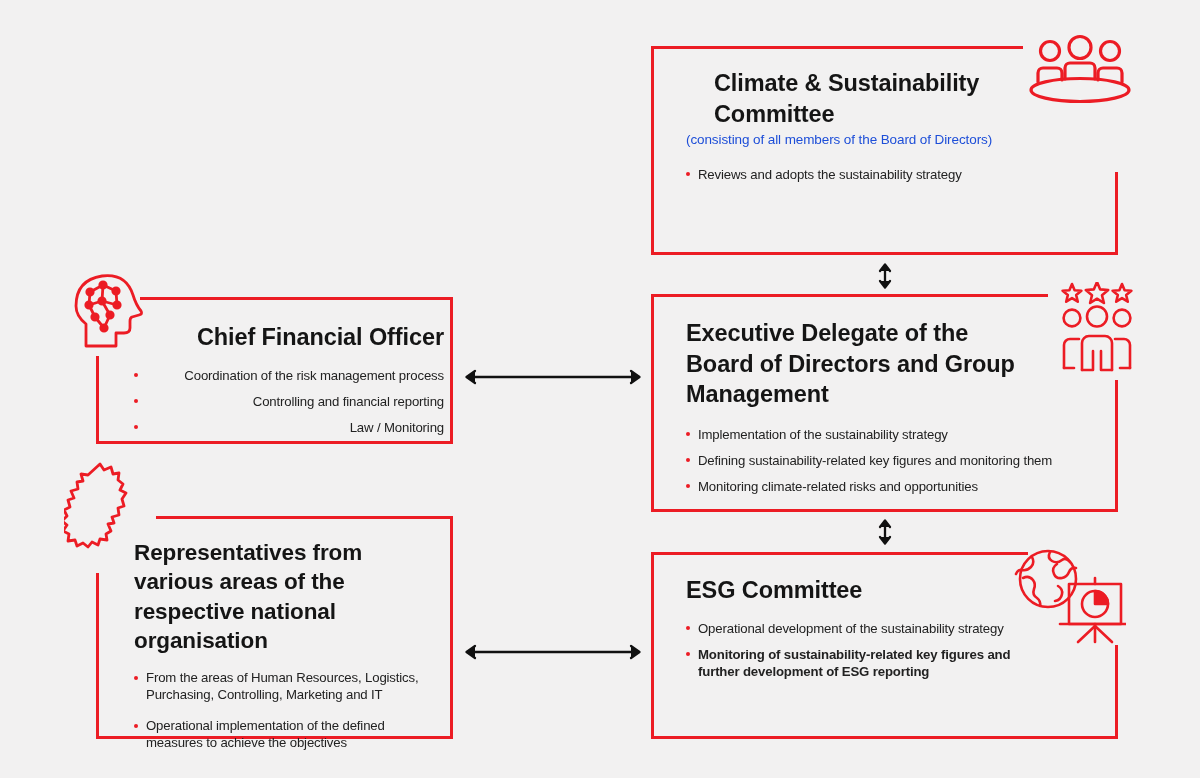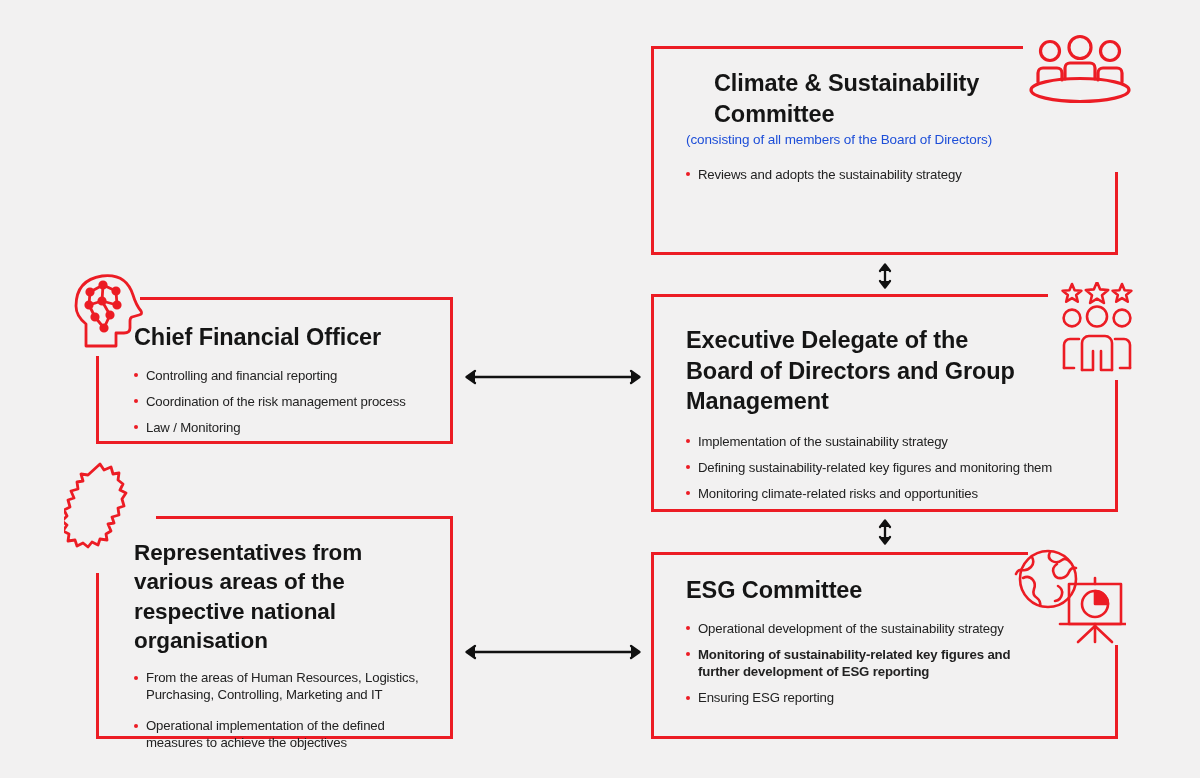--- a/index.html
+++ b/index.html
@@ -142,21 +142,21 @@
         <path d="M8 86 v-23 a6 6 0 0 1 6-6 h9"></path>
         <path d="M8 86 h10"></path>
         <path d="M74 86 v-23 a6 6 0 0 0 -6-6 h-9"></path>
         <path d="M74 86 h-10"></path>
         <path d="M26 88 v-27 a7 7 0 0 1 7-7 h16 a7 7 0 0 1 7 7 v27"></path>
         <path d="M26 88 h11 v-19"></path>
         <path d="M56 88 h-11 v-19"></path>
       </svg>
     </div>
 
-    <div class="card-body" style="left:686px; top:318px; width:420px;margin-top:7px;">
+    <div class="card-body" style="left:686px; top:318px; width:420px;">
       <h2 class="title" style="font-size:23.5px; width:330px;">Executive Delegate of the Board of Directors and Group Management</h2>
       <ul class="bullets" style="margin-top:16px;">
         <li>Implementation of the sustainability strategy</li>
         <li>Defining sustainability-related key figures and monitoring them</li>
         <li>Monitoring climate-related risks and opportunities</li>
       </ul>
     </div>
   </div>
 
   <div class="arrow" style="left:874px; top:517px; width:22px; height:30px;">
@@ -193,21 +193,20 @@
         <circle cx="83" cy="56" r="13"></circle>
         <path d="M83 56 v-13 a13 13 0 0 1 13 13 z" fill="#ec1c24" stroke="#ec1c24"></path>
       </svg>
     </div>
 
     <div class="card-body" style="left:686px; top:575px; width:400px;">
       <h2 class="title" style="font-size:23.5px;">ESG Committee</h2>
       <ul class="bullets" style="margin-top:14px;">
         <li style="width:352px;">Operational development of the sustainability strategy</li>
         <li style="width:352px;font-weight:bold;">Monitoring of sustainability-related key figures and further development of ESG reporting</li>
-        <li style="width:352px;">Ensuring ESG reporting</li>
       </ul>
     </div>
   </div>
 
   <div class="card">
     <div class="edge edge-h" style="left:140px; top:297px; width:313px;"></div>
     <div class="edge edge-v" style="left:96px; top:356px; height:88px;"></div>
     <div class="edge edge-h" style="left:96px; top:441px; width:357px;"></div>
     <div class="edge edge-v" style="left:450px; top:297px; height:147px;"></div>
 
@@ -232,25 +231,25 @@
         <line x1="50" y1="21" x2="51" y2="35"></line>
         <line x1="23" y1="35" x2="36" y2="31"></line>
         <line x1="36" y1="31" x2="51" y2="35"></line>
         <line x1="23" y1="35" x2="29" y2="47"></line>
         <line x1="36" y1="31" x2="44" y2="45"></line>
         <line x1="29" y1="47" x2="38" y2="58"></line>
         <line x1="44" y1="45" x2="38" y2="58"></line>
       </svg>
     </div>
 
-    <div class="card-body" style="left:134px; top:322px; width:310px;">
+    <div class="card-body" style="left:134px; top:322px; width:310px;text-align:right;">
       <h2 class="title" style="font-size:23.5px;">Chief Financial Officer</h2>
       <ul class="bullets" style="margin-top:14px;">
+        <li>Coordination of the risk management process</li>
         <li>Controlling and financial reporting</li>
-        <li>Coordination of the risk management process</li>
         <li>Law / Monitoring</li>
       </ul>
     </div>
   </div>
 
   <div class="arrow" style="left:463px; top:366px; width:180px; height:22px;">
     <svg width="180" height="22" viewBox="0 0 180 22" fill="none" stroke="#111111" stroke-width="2.3" stroke-linecap="round" stroke-linejoin="round">
       <line x1="6" y1="11" x2="174" y2="11"></line>
       <polyline points="12,5 3.5,11 12,17" fill="#111111" stroke="#111111"></polyline>
       <polyline points="168,5 176.5,11 168,17" fill="#111111" stroke="#111111"></polyline>

